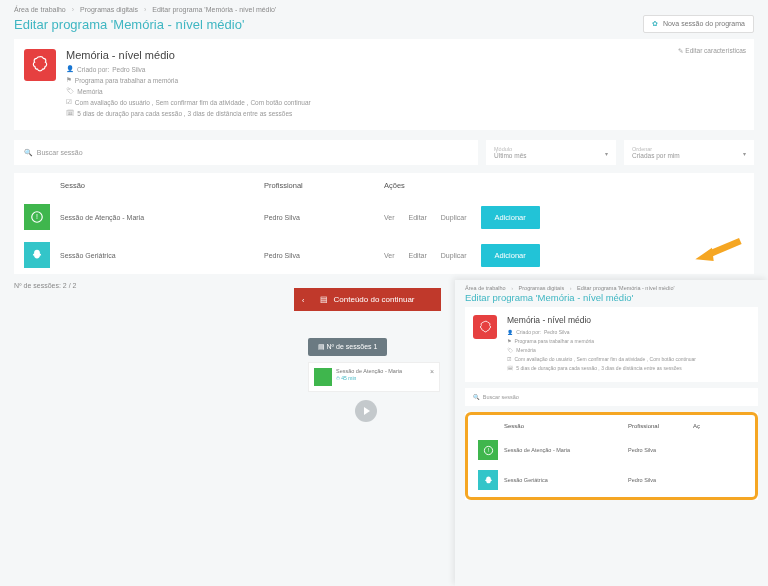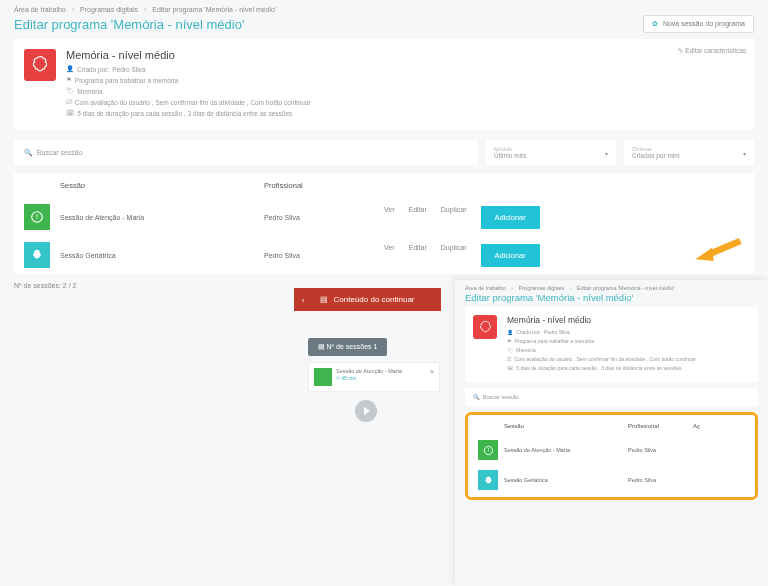--- a/index.html
+++ b/index.html
@@ -38,21 +38,21 @@
   .col-sess { width: 240px; padding-left: 36px; }
   .col-prof { width: 120px; }
   .col-act  { flex: 1; }
 
   .trow { display: flex; align-items: center; padding: 6px 10px; position: relative; }
   .sess-icon { width: 26px; height: 26px; display: flex; align-items: center; justify-content: center; margin-right: 10px; flex-shrink: 0; }
   .sess-icon.green { background: #3fb64d; }
   .sess-icon.teal  { background: #33c5c9; }
   .sess-name { flex: 0 0 204px; font-size: 7px; color: #666; }
   .sess-prof { width: 120px; font-size: 7px; color: #666; }
-  .sess-actions { flex: 1; display: flex; gap: 14px; font-size: 7px; color: #888; }
+  .sess-actions { flex: 1; display: flex; align-items: center; gap: 14px; font-size: 7px; color: #888; }
   .add-btn { background: #22c3d7; color: #fff; border: none; padding: 7px 14px; font-size: 7.5px; border-radius: 1px; cursor: pointer; }
 
   .summary-row { padding: 8px 14px; font-size: 7px; color: #888; }
 
   .content-header { background: #c0392b; color: #fff; padding: 7px 26px; font-size: 8px; position: absolute; left: 294px; top: 288px; display: flex; gap: 6px; align-items: center; }
   .content-header .chev { position: absolute; left: 8px; top: 50%; transform: translateY(-50%); font-size: 7px; }
 
   .badge-sessions { position: absolute; left: 308px; top: 338px; background: #6b7a82; color: #fff; font-size: 7px; padding: 5px 10px; border-radius: 2px; }
 
   .mini-list { position: absolute; left: 308px; top: 362px; width: 132px; background: #fff; border: 1px solid #eee; padding: 5px; display: flex; gap: 4px; }
@@ -163,20 +163,21 @@
       <span class="lbl">Ordenar</span>
       <span>Criadas por mim</span>
       <span class="caret">▾</span>
     </div>
   </div>
 
   <div class="table">
     <div class="thead">
       <div class="col-sess">Sessão</div>
       <div class="col-prof">Profissional</div>
+      <div class="col-act">Ações</div>
     </div>
 
     <div class="trow">
       <div class="sess-icon green">
         <svg viewBox="0 0 24 24" width="14" height="14" fill="#fff">
             <circle cx="12" cy="12" r="9" fill="none" stroke="#fff" stroke-width="2"></circle>
             <text x="12" y="16" text-anchor="middle" font-size="12" fill="#fff">!</text>
           </svg>
       </div>
       <div class="sess-name">Sessão de Atenção - Maria</div>

